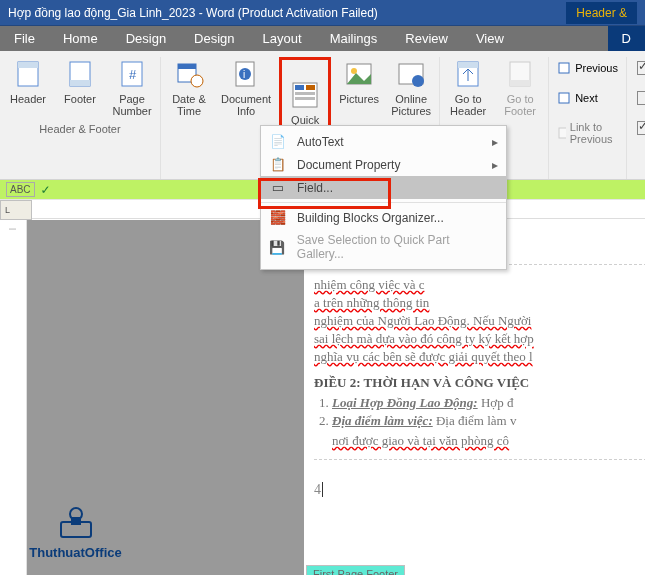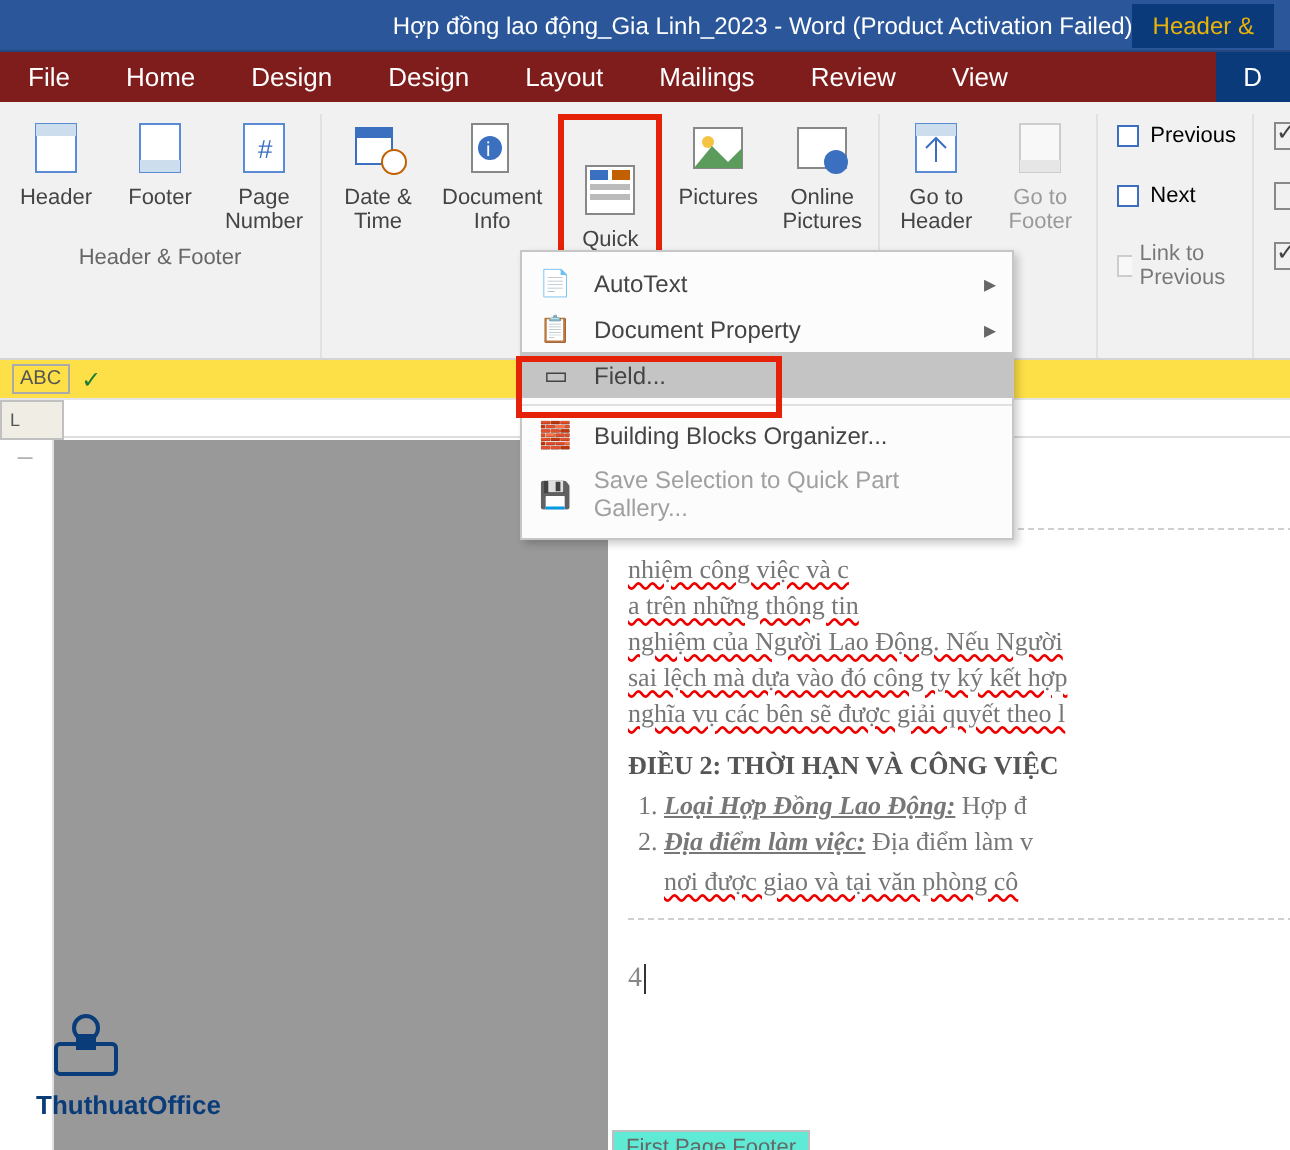--- a/index.html
+++ b/index.html
@@ -1,19 +1,19 @@
 <!DOCTYPE html>
 <html><head>
 <meta charset="utf-8">
 <style>
 body{margin:0;font-family:"Segoe UI",sans-serif;font-size:12px;background:#fff;overflow:hidden;width:645px;height:575px;position:relative}
 .title-bar{background:#2b579a;color:#fff;height:25px;display:flex;align-items:center;padding:0 8px}
-.title-bar .title{flex:1;text-align:right;font-size:12px}
+.title-bar .title{flex:1;text-align:left;font-size:12px}
 .title-bar .right-tab{background:#0a3a7a;padding:4px 10px;color:#eab308}
-.menu-bar{background:#7f1d1d;color:#fff;display:flex;height:25px;align-items:stretch;border-top:1px solid #23477e}
+.menu-bar{background:#737373;color:#fff;display:flex;height:25px;align-items:stretch;border-top:1px solid #23477e}
 .menu-bar .menu-item{padding:5px 14px;cursor:pointer;color:#fff;font-size:13px}
 .ribbon{background:#f1f1f1;padding:6px 0 0 0;border-bottom:1px solid #d4d4d4;display:flex}
 .ribbon-section{display:flex;flex-direction:column;align-items:center;border-right:1px solid #e1e1e1;padding:0 4px 2px 4px}
 .ribbon-section .btns{display:flex;gap:4px}
 .ribbon-section .label{color:#666;font-size:11px;margin-top:4px}
 .ribbon-btn{display:flex;flex-direction:column;align-items:center;padding:2px 4px;gap:4px;cursor:pointer}
 .ribbon-btn.small{font-size:11px;line-height:1.1;text-align:center;min-width:40px}
 .ribbon-btn.small .txt{color:#444}
 .ribbon-btn svg{width:30px;height:30px}
 .ribbon-right{display:flex;flex-direction:column;gap:16px;padding:4px 8px;font-size:11px;flex:1}
@@ -31,21 +31,21 @@
 .ruler-corner{width:26px;height:18px;background:#efede4;border:1px solid #c0c0c0;display:flex;align-items:center;justify-content:flex-start;padding-left:4px;font-size:9px;color:#555}
 .workspace{display:flex;height:calc(100% - 160px)}
 .vert-ruler{width:26px;background:#fff;border-right:1px solid #e0e0e0;display:flex;flex-direction:column;align-items:center;padding-top:4px;color:#888;font-size:8px}
 .canvas{flex:1;background:#999;position:relative}
 .page-part{position:absolute;background:#fff}
 .page-top{left:277px;top:0;width:368px;height:45px;border-bottom:1px dashed #cfcfcf;padding:8px 10px 4px 10px;box-sizing:border-box;color:#333;font-family:"Times New Roman",serif;font-size:12.5px;overflow:hidden}
 .page-mid{left:277px;top:45px;width:368px;height:428px;padding:10px 10px;box-sizing:border-box;font-family:"Times New Roman",serif;font-size:13px;color:#333}
 .page-mid p{margin:2px 0;color:#777}
 .red-und{text-decoration:underline wavy #e00}
 .tag{position:absolute;left:279px;top:345px;background:#5eead4;border:1px solid #bfbfbf;padding:2px 6px;font-size:11px;color:#666;z-index:2}
-.logo{position:absolute;left:18px;bottom:15px;width:115px;color:#0b3c7a;font-weight:bold;font-size:13px}
+.logo{position:absolute;left:18px;bottom:15px;width:115px;text-align:center;color:#0b3c7a;font-weight:bold;font-size:13px}
 .chk{display:inline-block;width:12px;height:12px;border:1px solid #888;vertical-align:middle;margin-right:3px;position:relative}
 .chk.c:after{content:"✓";position:absolute;top:-3px;left:0;font-size:12px;color:#444}
 .vtxt{writing-mode:vertical-rl;font-size:8px;color:#999;margin-top:4px}
 ol.doc{margin:4px 0 4px 18px;padding:0;color:#777}
 ol.doc li{margin:2px 0}
 </style>
 </head>
 <body>
 
 <div class="title-bar">
@@ -197,21 +197,21 @@
       </div>
     <div class="row">
         <span class="chk"></span>
       </div>
     <div class="row">
         <span class="chk c"></span>
       </div>
   </div>
 </div>
 
-<div style="display:flex;align-items:flex-end;padding:2px 6px;background:#fde047;border-bottom:1px solid #e5e5e5">
+<div style="display:flex;align-items:flex-end;padding:2px 6px;background:#bef264;border-bottom:1px solid #e5e5e5">
   <span style="color:#555;font-size:10px;border:1px solid #aaa;padding:1px 3px;margin-right:6px">ABC</span>
   <span style="color:#1e7c36">✓</span>
 </div>
 
 <div style="display:flex">
   <div class="ruler-corner">L</div>
   <div style="flex:1;height:18px;background:#fff;border-bottom:1px solid #ddd"></div>
 </div>
 
 <div class="workspace">

